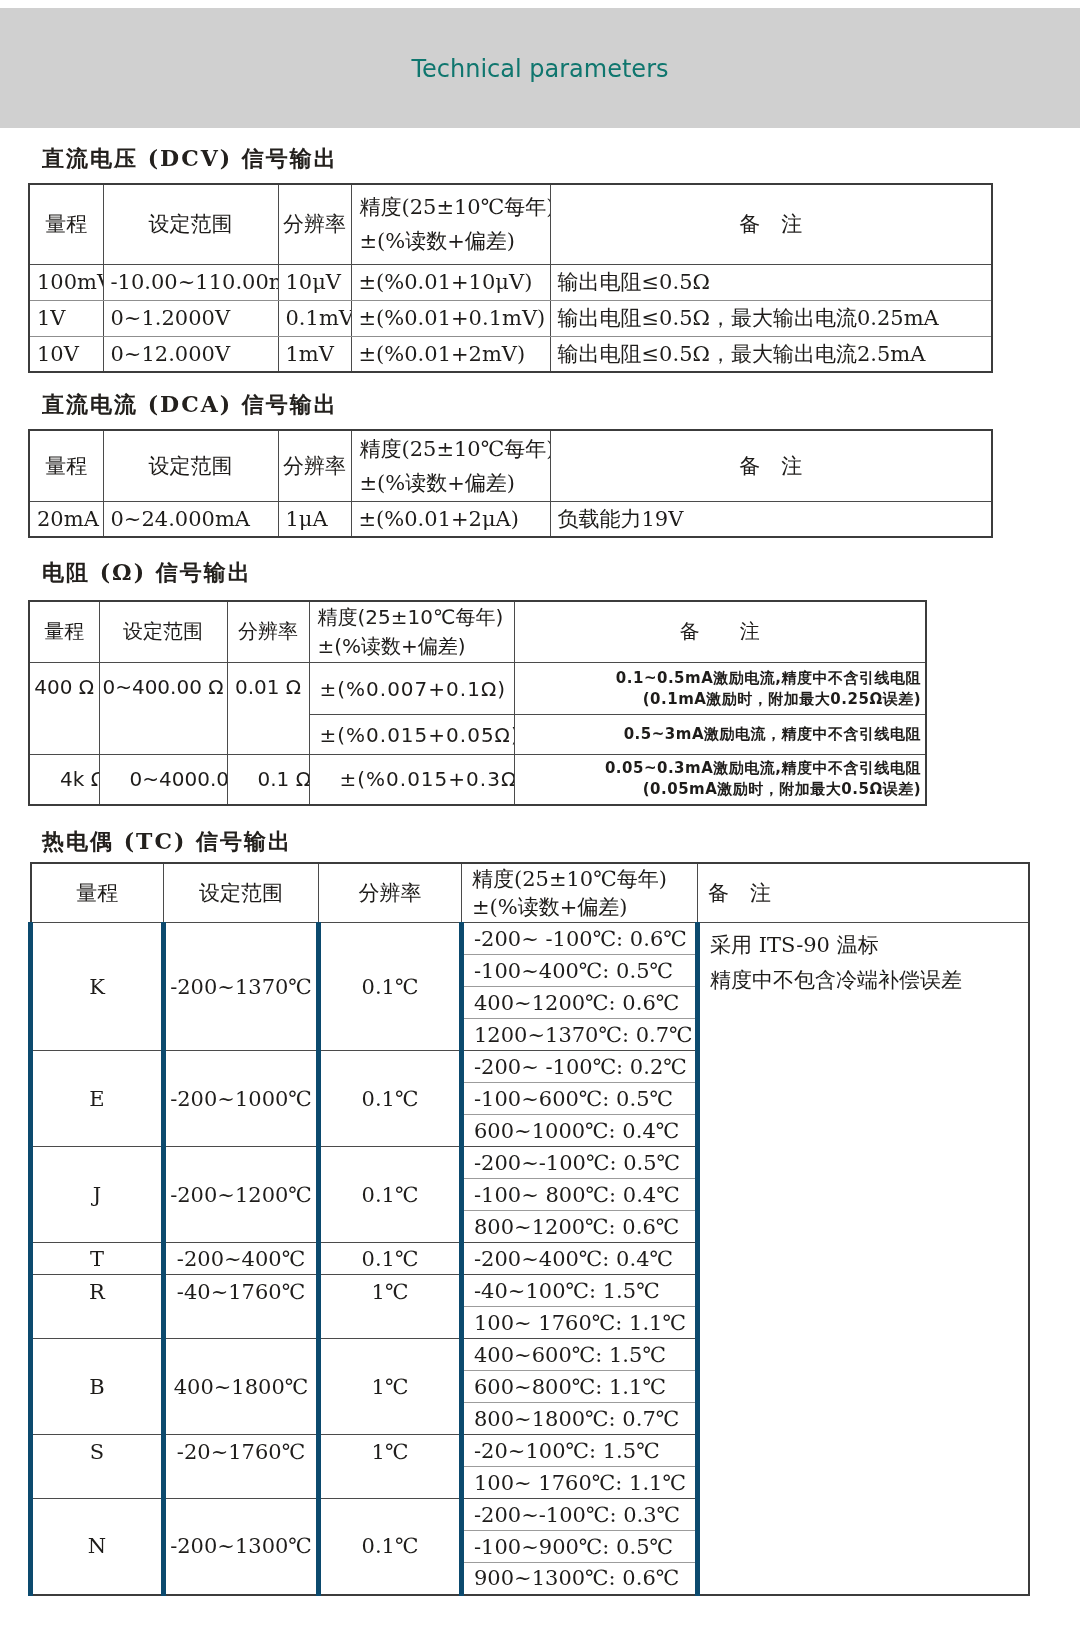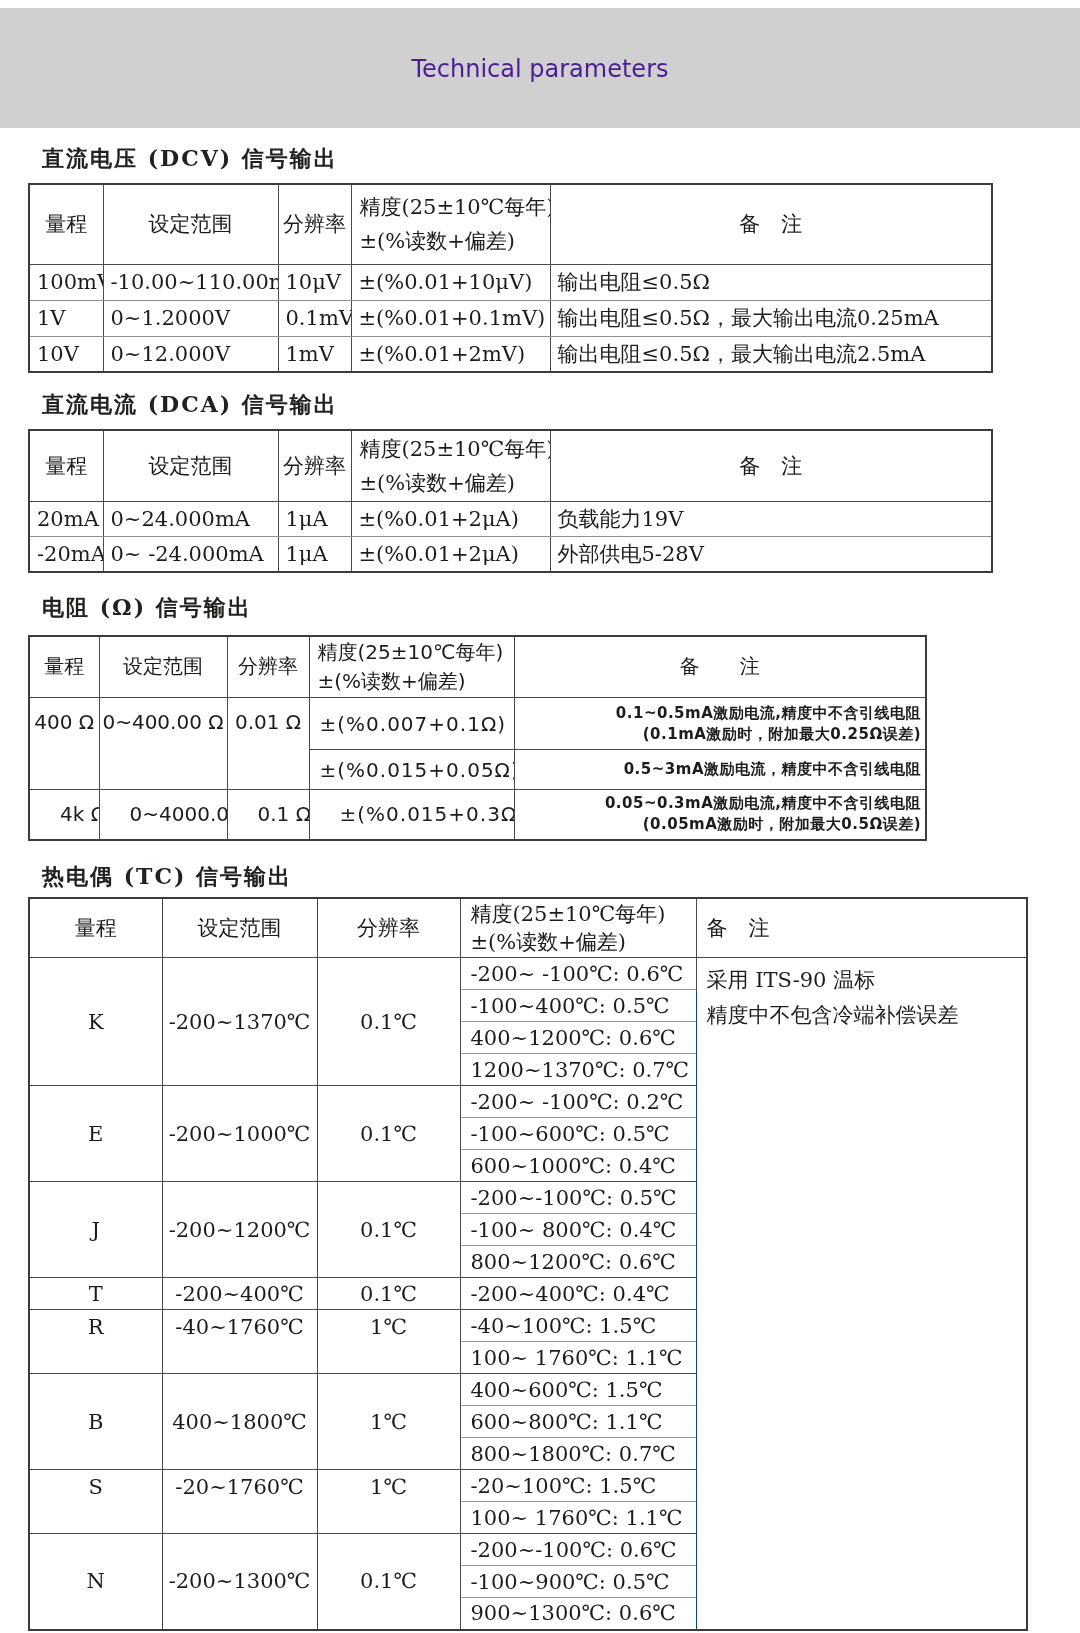--- a/index.html
+++ b/index.html
@@ -14,21 +14,21 @@
   .band {
     margin-top:8px; height:120px; background:#d0d0d0;
     display:flex; flex-direction:column; align-items:center; justify-content:center;
   }
   .band .zh {
     font-family:"DejaVu Sans","Liberation Sans",sans-serif;
     font-size:54px; font-weight:900; letter-spacing:5px; color:#181614; line-height:58px;
   }
   .band .en {
     font-family:"DejaVu Sans","Liberation Sans",sans-serif;
-    font-size:24px; font-weight:400; color:#4c1d95; line-height:28px; margin-top:2px;
+    font-size:24px; font-weight:400; color:#0f766e; line-height:28px; margin-top:2px;
   }
   
   .sec {
     margin:0 0 0 42px; font-size:22px; font-weight:bold;
     letter-spacing:2px; color:#23201d; line-height:26px;
   }
   .sec1 { margin-top:17px; }
   .sec2 { margin-top:18px; }
   .sec3 { margin-top:21px; }
   .sec4 { margin-top:22px; }
@@ -66,21 +66,21 @@
   .t3 td.rem div { line-height:21px; }
   .t3 tr.r1 td { height:52px; }
   .t3 tr.r2 td { height:40px; }
   .t3 tr.r3 td { height:50px;padding-left:30px; }
   
   .t4 { width:998px; border:2px solid #3c3c3c; margin-top:8px; }
   .t4 th { border:1px solid #4b4b4b; height:60px; text-align:center; }
   .t4 th.acc-h, .t4 th.rem-h { text-align:left; padding-left:10px; }
   .t4 th.acc-h div { line-height:28px; }
   .t4 td {
-    border-left:1px solid #0c4a6e; border-right:1px solid #4b4b4b;
+    border-left:5px solid #0c4a6e; border-right:1px solid #4b4b4b;
     height:32px;
   }
   .t4 td.cc { text-align:center; }
   .t4 td.vt { vertical-align:top; line-height:32px; }
   .t4 td.acc { border-top:1px solid #9c9c9c; text-align:left; padding-left:10px; }
   .t4 tr.gs td { border-top:1px solid #4b4b4b; }
   .t4 td.tcrem { vertical-align:top; text-align:left; padding:5px 4px 16px 10px; }
   .t4 td.tcrem div { line-height:35px; white-space:nowrap; }
 </style>
 </head>
@@ -156,27 +156,20 @@
     </th>
     <th>备　注</th>
   </tr>
   <tr>
     <td>20mA</td>
     <td>0~24.000mA</td>
     <td>1μA</td>
     <td>±(%0.01+2μA)</td>
     <td>负载能力19V</td>
   </tr>
-  <tr>
-    <td>-20mA</td>
-    <td>0~ -24.000mA</td>
-    <td>1μA</td>
-    <td>±(%0.01+2μA)</td>
-    <td>外部供电5-28V</td>
-  </tr>
 </tbody>
   </table>
 
 <div class="sec sec3">电阻 (Ω) 信号输出</div>
 
 <table class="t3">
   <colgroup>
       <col style="width:70px">
       <col style="width:128px">
       <col style="width:82px">
@@ -328,21 +321,21 @@
     <td class="acc">-20~100℃:  1.5℃</td>
   </tr>
   <tr>
         <td class="acc">100~ 1760℃:  1.1℃</td>
       </tr>
 
   <tr class="gs">
     <td class="cc" rowspan="3">N</td>
     <td class="cc" rowspan="3">-200~1300℃</td>
     <td class="cc" rowspan="3">0.1℃</td>
-    <td class="acc">-200~-100℃:  0.6℃</td>
+    <td class="acc">-200~-100℃:  0.3℃</td>
   </tr>
   <tr>
         <td class="acc">-100~900℃:  0.5℃</td>
       </tr>
   <tr>
         <td class="acc">900~1300℃:  0.6℃</td>
       </tr>
 </tbody>
   </table>
 

